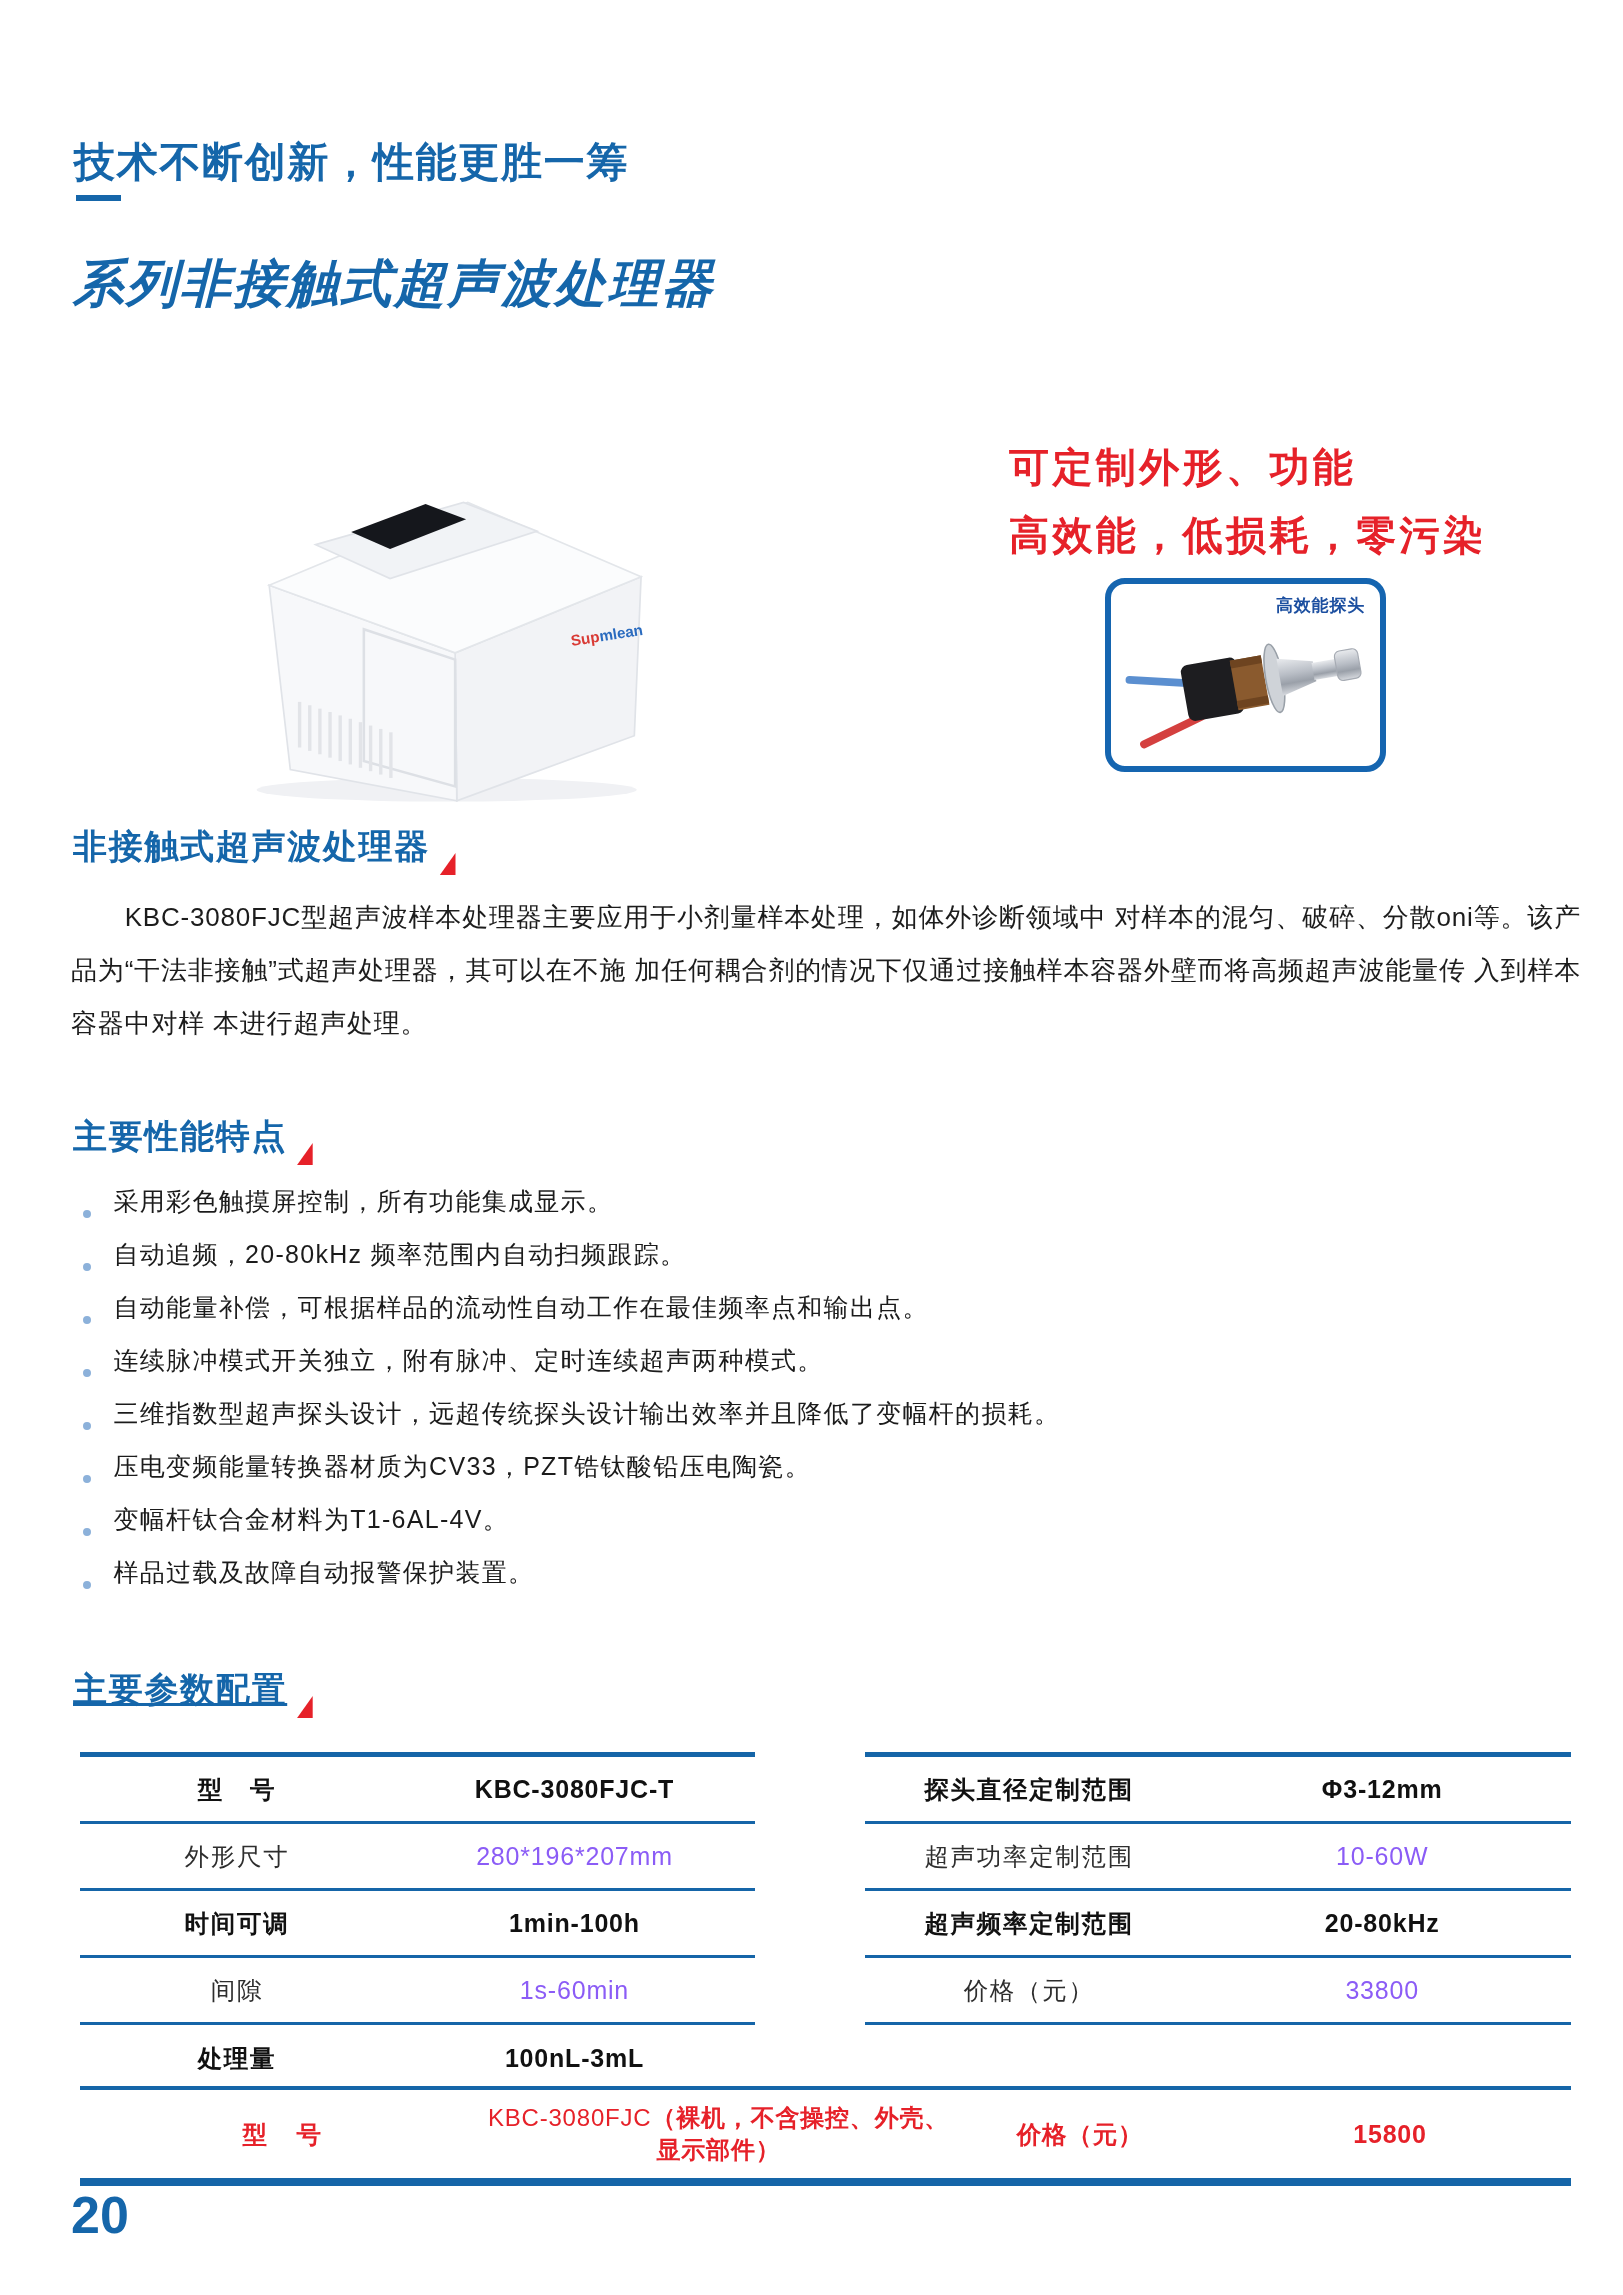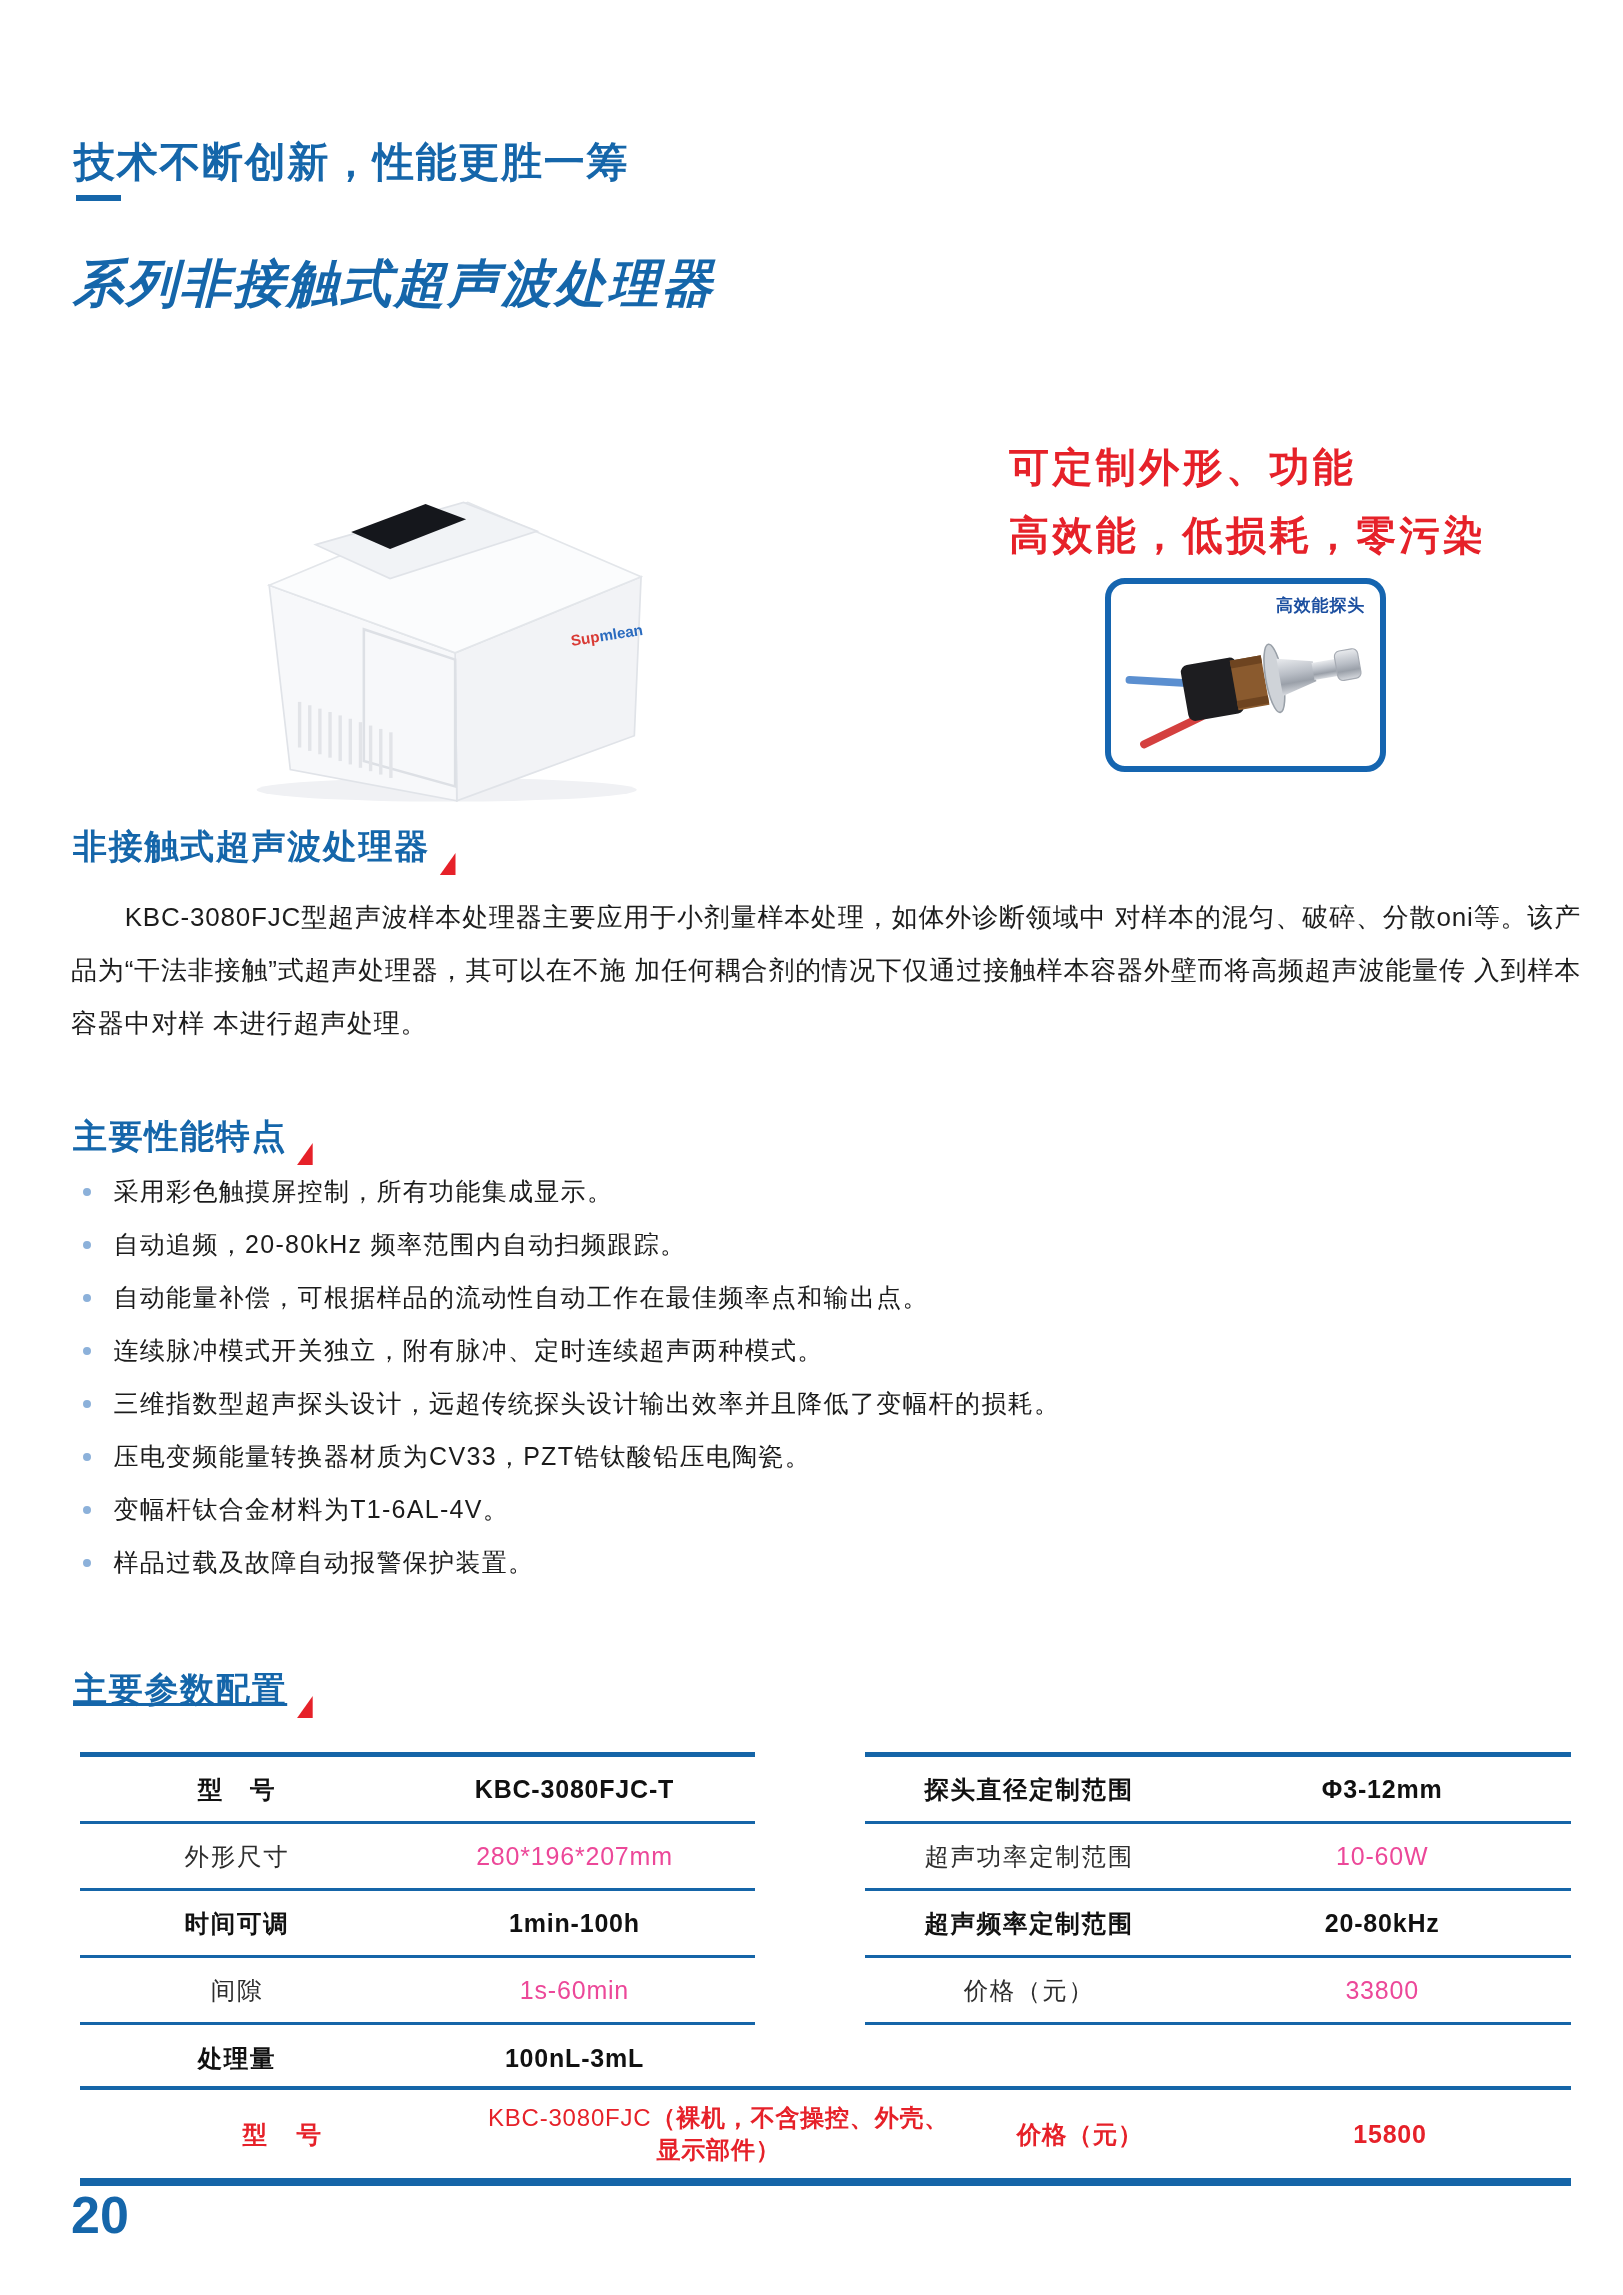--- a/index.html
+++ b/index.html
@@ -64,41 +64,41 @@
   
   .intro-body{
     position:absolute;left:71px;top:891px;width:1510px;
     font-size:26px;line-height:53px;color:var(--ink);
     text-align:justify;letter-spacing:0.8px;
   }
 
   
   .features-list{position:absolute;left:80px;top:1165px;width:1471px;}
   .feature{
-    height:53px;display:flex;align-items:center;
+    height:53px;display:flex;align-items:flex-end;
     font-size:25px;color:#1b1b1b;letter-spacing:1.3px;
   }
   .bullet{
     flex:none;width:7.6px;height:7.6px;border-radius:50%;
     background:#0f4f9e;border:4.2px solid #8cb1da;margin:0 23px 0 2.5px;
   }
 
   
   .table-area{position:absolute;left:80px;top:1740px;width:1491px;height:441px;margin-top:12px;}
   .spec-table{position:absolute;top:0;border-top:5px solid var(--line-blue);}
   .spec-table.left{left:0;width:675px;}
   .spec-table.right{left:785px;width:706px;}
   .spec-row{
     height:67px;display:grid;grid-template-columns:1fr 1.15fr;align-items:center;
     border-bottom:3.4px solid var(--line-blue);
   }
   .spec-row:nth-child(5){border-bottom:none;}
   .spec-row .cell{text-align:center;}
   .spec-row .label{font-size:24.5px;color:#2e2e2e;letter-spacing:1.7px;}
-  .spec-row .value{font-size:25px;color:#ec4899;letter-spacing:0.8px;}
+  .spec-row .value{font-size:25px;color:#8b5cf6;letter-spacing:0.8px;}
   .spec-row:nth-child(odd) .label,
   .spec-row:nth-child(odd) .value{font-weight:bold;color:#111;}
 
   .full-divider{position:absolute;left:0;top:334px;width:100%;height:4.2px;background:var(--line-blue);}
   .highlight-row{
     position:absolute;left:0;top:338px;width:100%;height:88px;
     display:grid;grid-template-columns:406px 465px 258px 1fr;align-items:center;
     color:var(--red);
   }
   .highlight-row .cell{text-align:center;}

